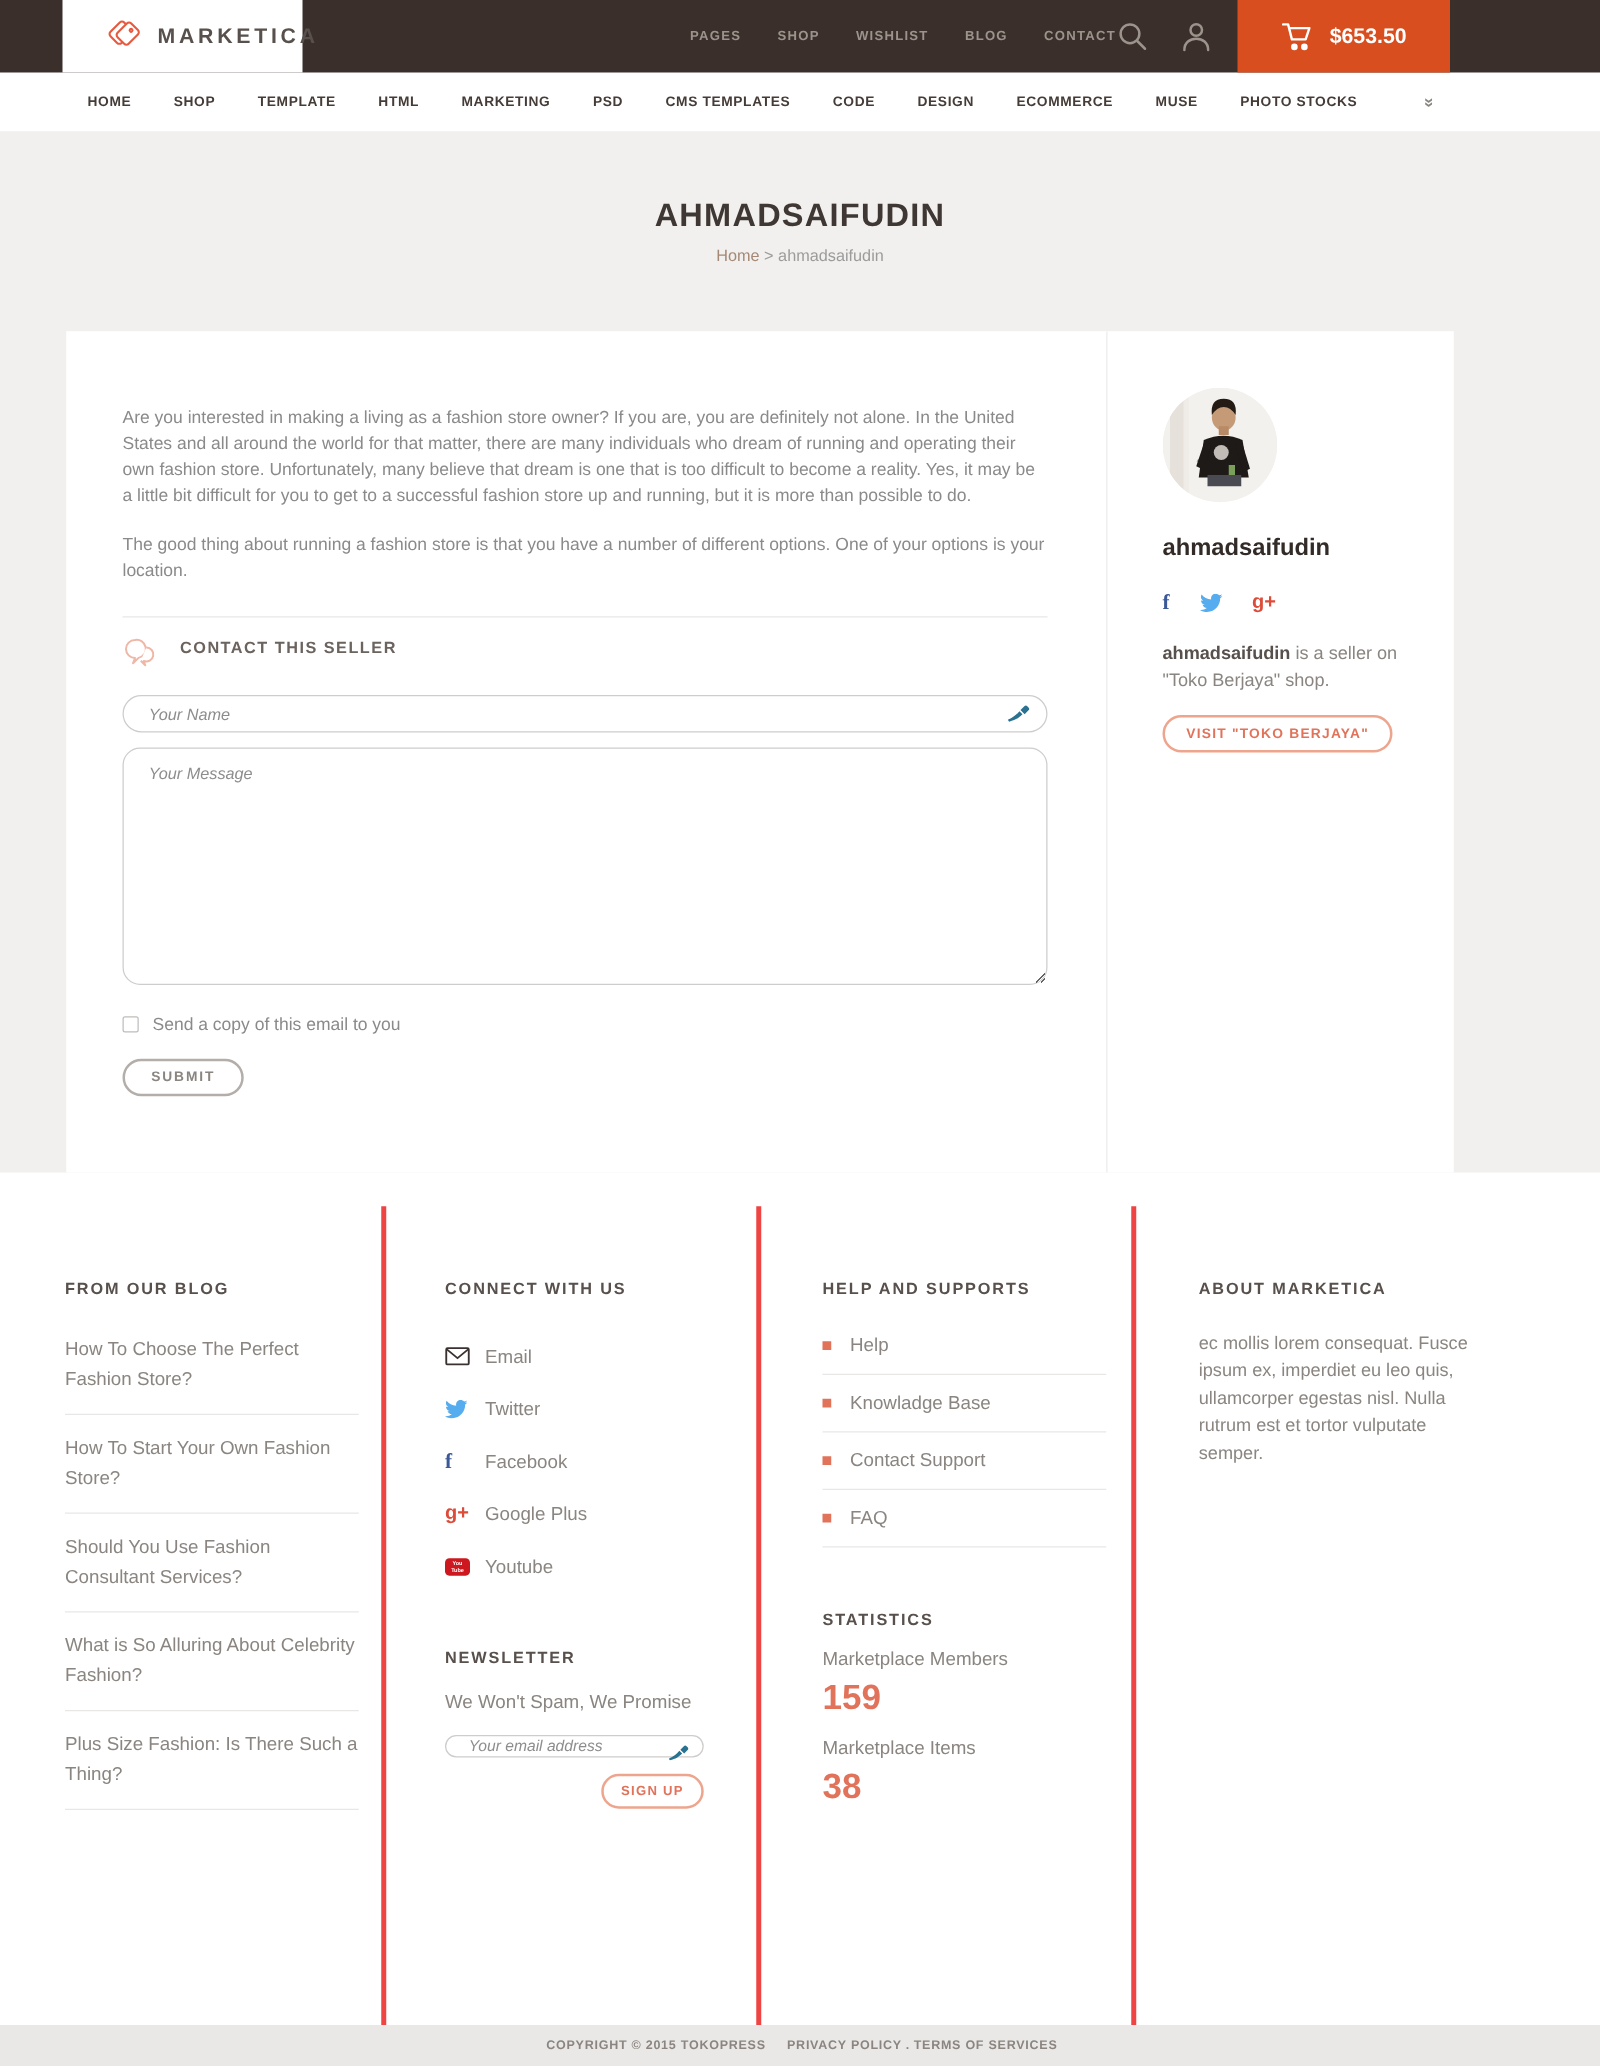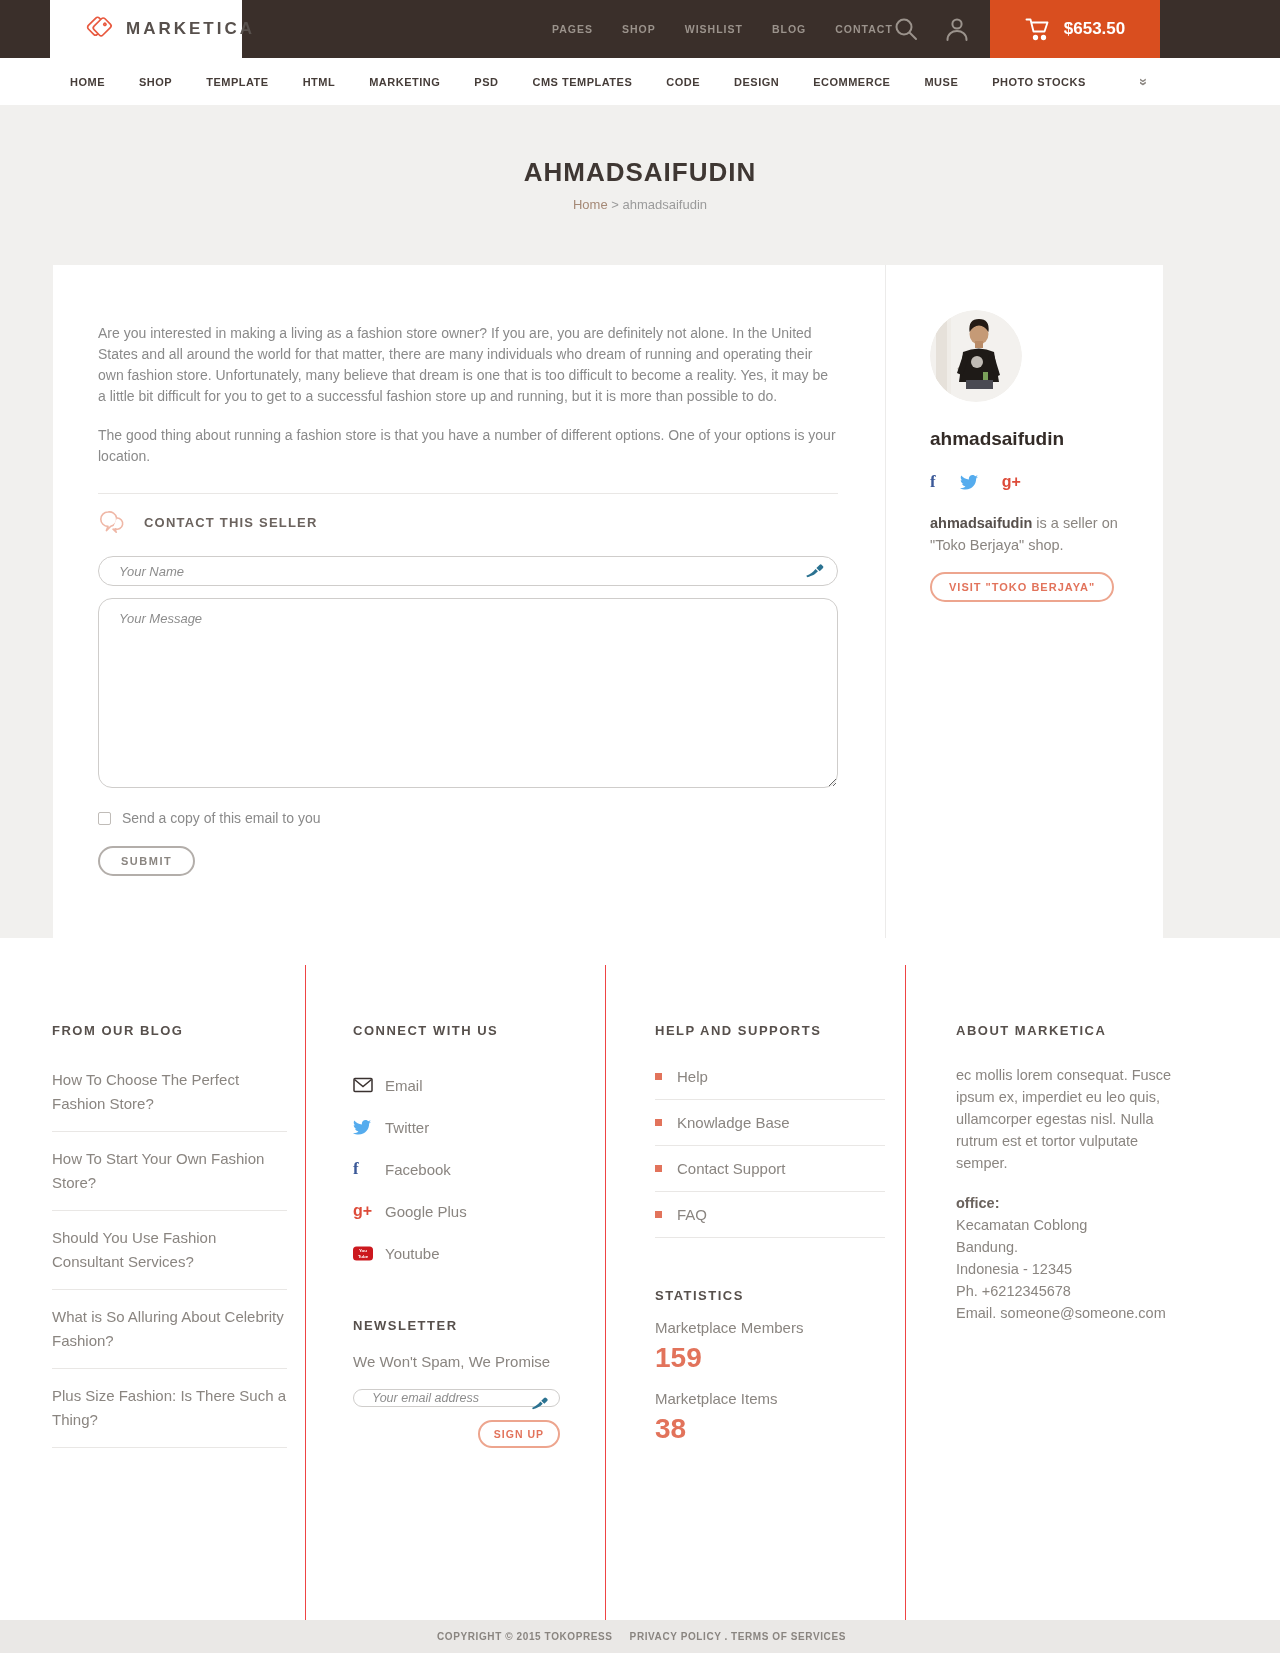--- a/index.html
+++ b/index.html
@@ -33,21 +33,21 @@
   .breadcrumb .bc-home { color:#a58976; text-decoration:none; }
 
   
   .card { position:relative; width:1110px; margin:0 53px; height:673px; background:#fff; overflow:hidden;
           padding:58px 45px 0 45px; }
   .card-divider { position:absolute; left:832px; top:0; bottom:0; width:1px; background:#ecebea; }
   .main-col { width:740px; }
   .main-col p { font-size:14px; line-height:21px; color:#8a8a8a; }
   .main-col p + p { margin-top:18px; }
   .section-rule { border:none; border-top:1px solid #e9e7e5; margin-top:26px; }
-  .contact-heading-row { display:flex; align-items:center; gap:18px; margin-top:16px; }
+  .contact-heading-row { display:flex; gap:18px; margin-top:16px; }
   .contact-heading { font-size:13px; font-weight:bold; letter-spacing:1.2px; color:#6b635e; }
   .pill-wrap { position:relative; width:740px; }
   .pill-input { width:740px; height:30px; border:1px solid #cfcdcb; border-radius:15px; background:#fff;
                 padding:0 40px 0 20px; font-size:13px; color:#555; font-family:"Liberation Sans",sans-serif; outline:none; }
   .pill-input::placeholder, .msg-area::placeholder, .nl-input::placeholder { font-style:italic; color:#8d8d8d; }
   .pen-abs { position:absolute; right:14px; top:8px; }
   .row-name { margin-top:22px; } .row-email { margin-top:13px; }
   .msg-area { margin-top:12px; width:740px; height:190px; border:1px solid #cfcdcb; border-radius:14px;
               padding:12px 20px; font-size:13px; color:#555; font-family:"Liberation Sans",sans-serif; outline:none; resize:both; }
   .copy-row { margin-top:18px; display:flex; align-items:center; font-size:14px; color:#8a8a8a; }
@@ -67,21 +67,21 @@
   .gp { color:#dd4b39; font-size:16px; font-weight:bold; }
   .seller-desc { margin-top:20px; font-size:14.5px; line-height:22px; color:#8a8580; }
   .seller-desc b { color:#57504c; }
   .visit-btn { margin-top:16px; display:inline-block; background:#fff; border:2px solid #eda58e; border-radius:16px;
                padding:7px 17px; font-size:11px; font-weight:bold; letter-spacing:1px; color:#e2735b; cursor:pointer;
                font-family:"Liberation Sans",sans-serif; }
 
   
   .footer { background:#fff; height:655px; display:flex; margin-top:27px; }
   .fcol { padding-top:58px; }
-  .fcol + .fcol { border-left:1px solid #ef4444; }
+  .fcol + .fcol { border-left:4px solid #ef4444; }
   .fcol1 { width:305px; padding-left:52px; padding-right:18px; }
   .fcol2 { width:300px; padding-left:47px; padding-right:20px; }
   .fcol3 { width:300px; padding-left:49px; padding-right:20px; }
   .fcol4 { width:375px; padding-left:50px; padding-right:90px; }
   .fcol h4 { font-size:13px; font-weight:bold; letter-spacing:1.5px; color:#57504c; margin-bottom:26px; }
   .blog-list { list-style:none; }
   .blog-list li { padding:15px 0; border-bottom:1px solid #e9e7e5; }
   .blog-list li:first-child { padding-top:4px; }
   .blog-list a { font-size:15px; line-height:24px; color:#8a8580; text-decoration:none; }
   .connect-list { list-style:none; }
@@ -385,28 +385,20 @@
       <div class="stat-label">Marketplace Members</div>
       <div class="stat-value">159</div>
       <div class="stat-label">Marketplace Items</div>
       <div class="stat-value">38</div>
     </div>
   </div>
 
   <div class="fcol fcol4">
     <h4>ABOUT MARKETICA</h4>
     <p class="about-text">ec mollis lorem consequat. Fusce ipsum ex, imperdiet eu leo quis, ullamcorper egestas nisl. Nulla rutrum est et tortor vulputate semper.</p>
-    <div class="office about-text">
-      <div class="office-label">office:</div>
-      <div class="addr">Kecamatan Coblong</div>
-      <div class="addr">Bandung.</div>
-      <div class="addr">Indonesia - 12345</div>
-      <div class="addr">Ph. +6212345678</div>
-      <div class="addr">Email. someone@someone.com</div>
-    </div>
   </div>
 </div>
 
 <div class="bottom-bar">
   <span>COPYRIGHT © 2015 TOKOPRESS</span>
   <a href="#" class="gap">PRIVACY POLICY</a>
   <span>.</span>
   <a href="#">TERMS OF SERVICES</a>
 </div>
 

